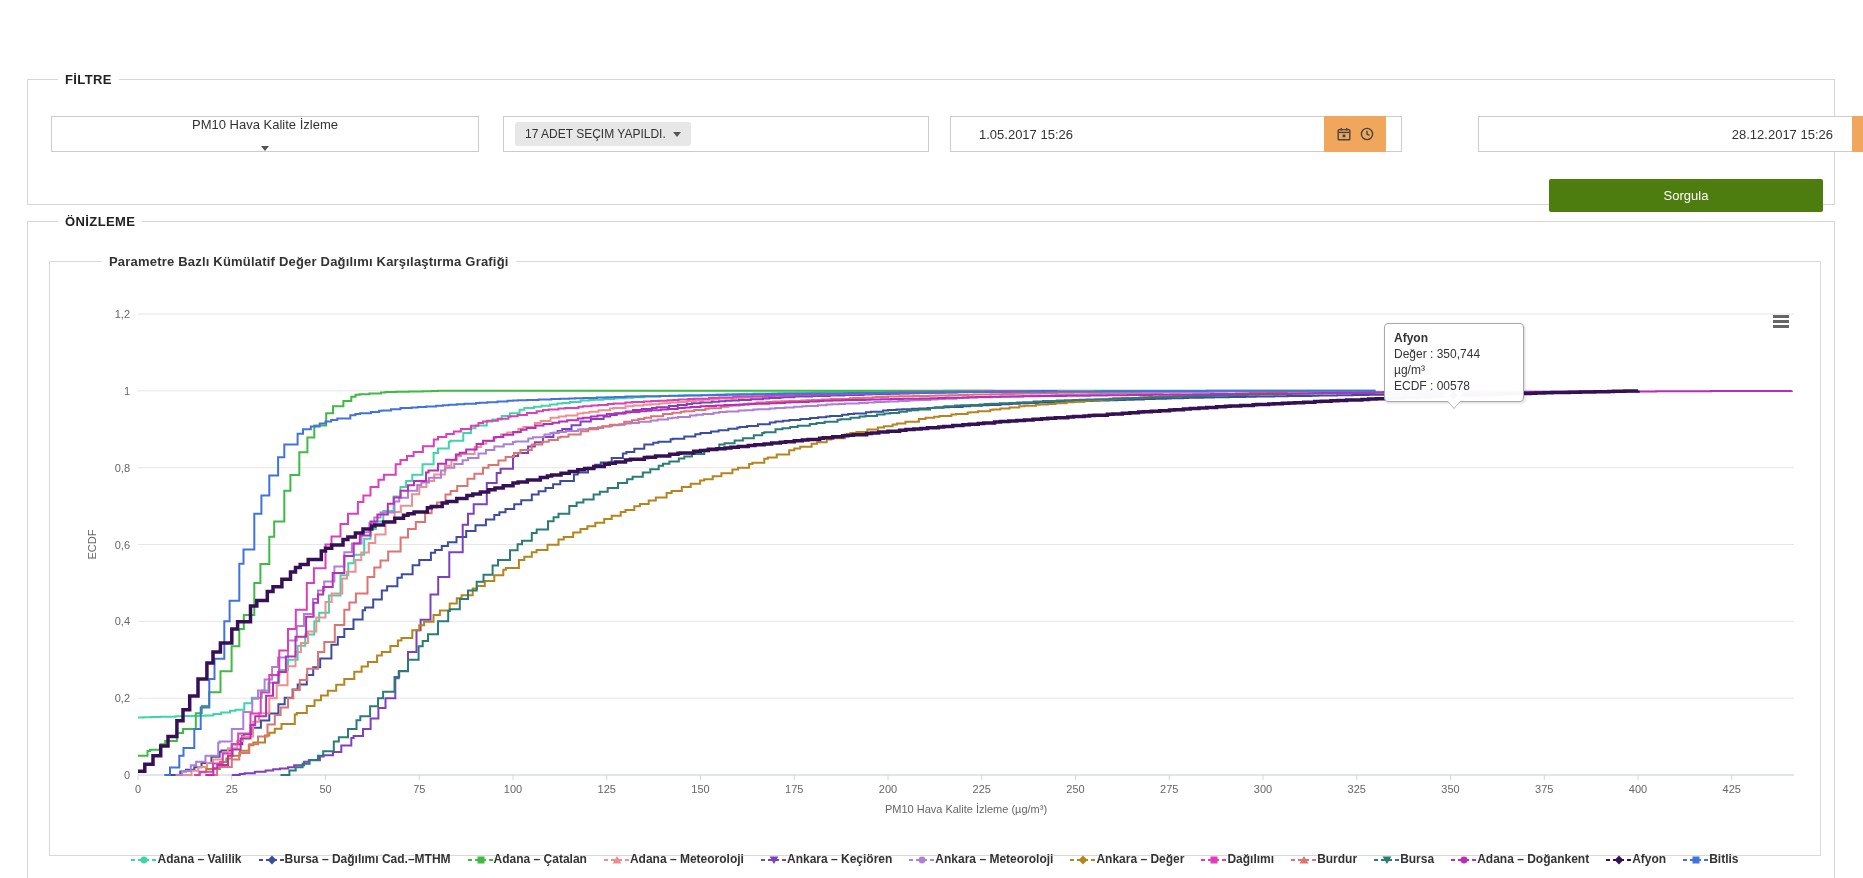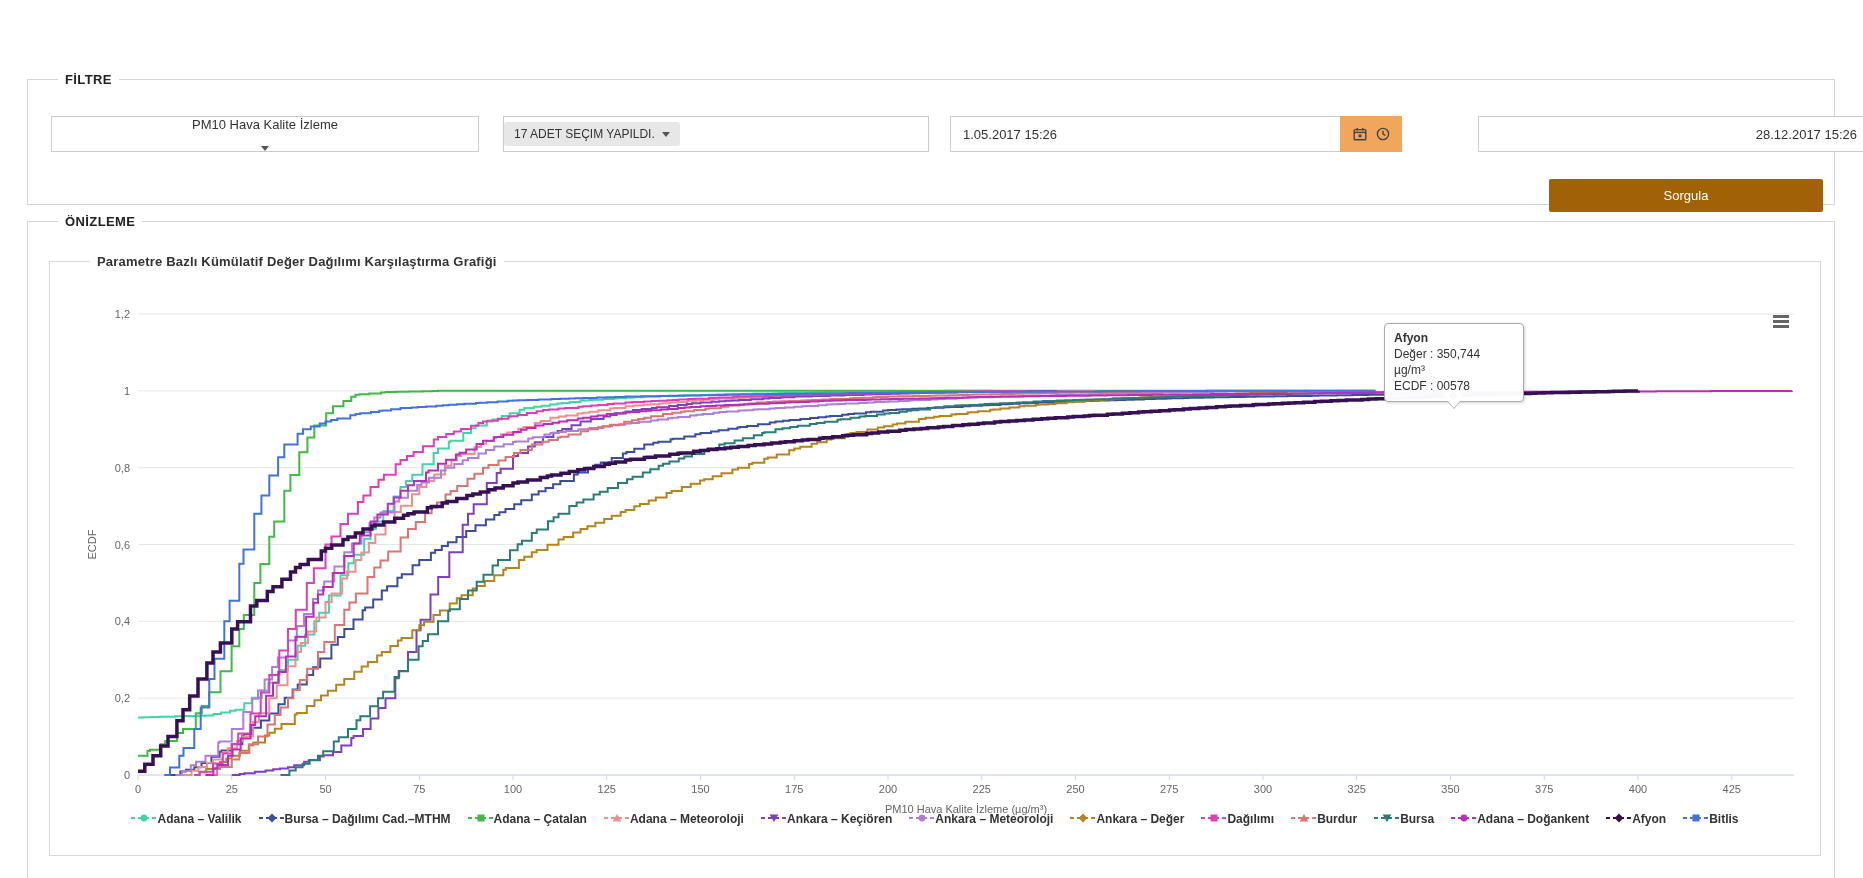--- a/index.html
+++ b/index.html
@@ -13,50 +13,50 @@
   
   #filtre { left:27px; top:27px; width:1808px; height:133px;margin-top:45px; }
 
   .ctl { position:absolute; height:36px; background:#fff; border:1px solid #ccc;
          display:flex; align-items:center; font-size:13px; color:#333; }
 
   #param-select { left:23px; top:29px; width:428px; padding:0 12px; justify-content:space-between; cursor:pointer;flex-direction:column; }
   .caret-down { width:0; height:0; border-left:4px solid transparent; border-right:4px solid transparent;
                 border-top:5px solid #555; display:inline-block; }
 
-  #station-multiselect { left:475px; top:29px; width:426px; padding:0 0; }
+  #station-multiselect { left:475px; top:29px; width:426px; padding:0 11px; }
   .pill { background:#e7e7e7; border-radius:3px; padding:5px 10px; font-size:12px; color:#333;
           display:inline-flex; align-items:center; gap:7px; cursor:pointer; }
 
-  .date-field { padding:0; }
+  .date-field { padding:16px;gap:8px; }
   #date-start { left:922px; top:29px; width:452px; }
   #date-end   { left:1450px; top:29px; width:452px;text-align:right; }
   .date-text { flex:1; padding:0 12px; }
   .date-addon { width:62px; height:36px; margin:-1px; background:#f0a75b;
                 display:flex; align-items:center; justify-content:center; gap:9px; cursor:pointer; }
   .date-addon svg { display:block; }
 
   #sorgula { position:absolute; left:1521px; top:92px; width:274px; height:33px;
-             background:#a16207; color:#fff; border:none; font-size:13px;
+             background:#4d7c0f; color:#fff; border:none; font-size:13px;
              font-family:"Liberation Sans",sans-serif; cursor:pointer; border-radius:2px; }
 
   
   #onizleme { left:27px; top:214px; width:1808px; height:680px; }
   #chart-box { left:21px; top:25px; width:1772px; height:602px; border:1px solid #d9d9d9; }
-  #chart-box > legend { margin-left:40px; color:#333; letter-spacing:.2px; }
+  #chart-box > legend { margin-left:52px; color:#333; letter-spacing:.2px; }
 
   #chart-svg { position:absolute; left:2px; top:21px; }
 
   #hamburger { position:absolute; right:30px; top:46px; width:17px; cursor:pointer; }
   #hamburger div { width:16px; height:3px; background:#666; margin-bottom:2px; }
 
   
   #series-legend { position:absolute; left:0; right:0; top:543px; display:flex;
                    justify-content:center; align-items:center; gap:17px; flex-wrap:nowrap; }
-  .leg-item { display:flex; align-items:flex-start; cursor:pointer; }
+  .leg-item { display:flex; align-items:flex-end; cursor:pointer;margin-top:40px; }
   .leg-item span { font-size:12px; font-weight:700; color:#333; white-space:nowrap; }
 
   
   #tooltip { position:absolute; left:1334px; top:54px; width:140px;
              background:rgba(255,255,255,.97); border:1px solid #a9a9a9; border-radius:4px;
              padding:6px 9px 7px; font-size:12px; line-height:16px; color:#333;
              box-shadow:1px 1px 3px rgba(0,0,0,.18); pointer-events:none; }
   #tooltip .tt-title { font-weight:700; }
   #tooltip:after, #tooltip:before { content:""; position:absolute; left:50%; transform:translateX(-50%);
              width:0; height:0; border-left:7px solid transparent; border-right:7px solid transparent; }

